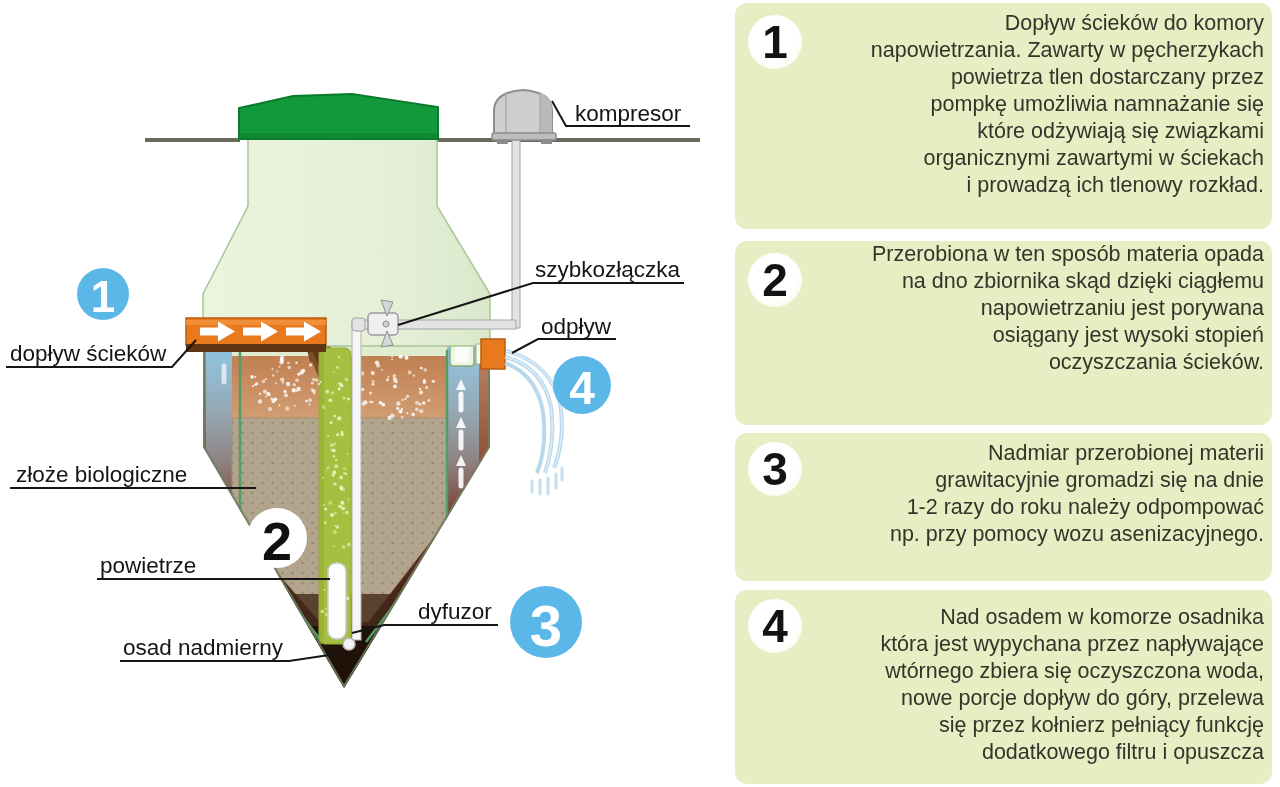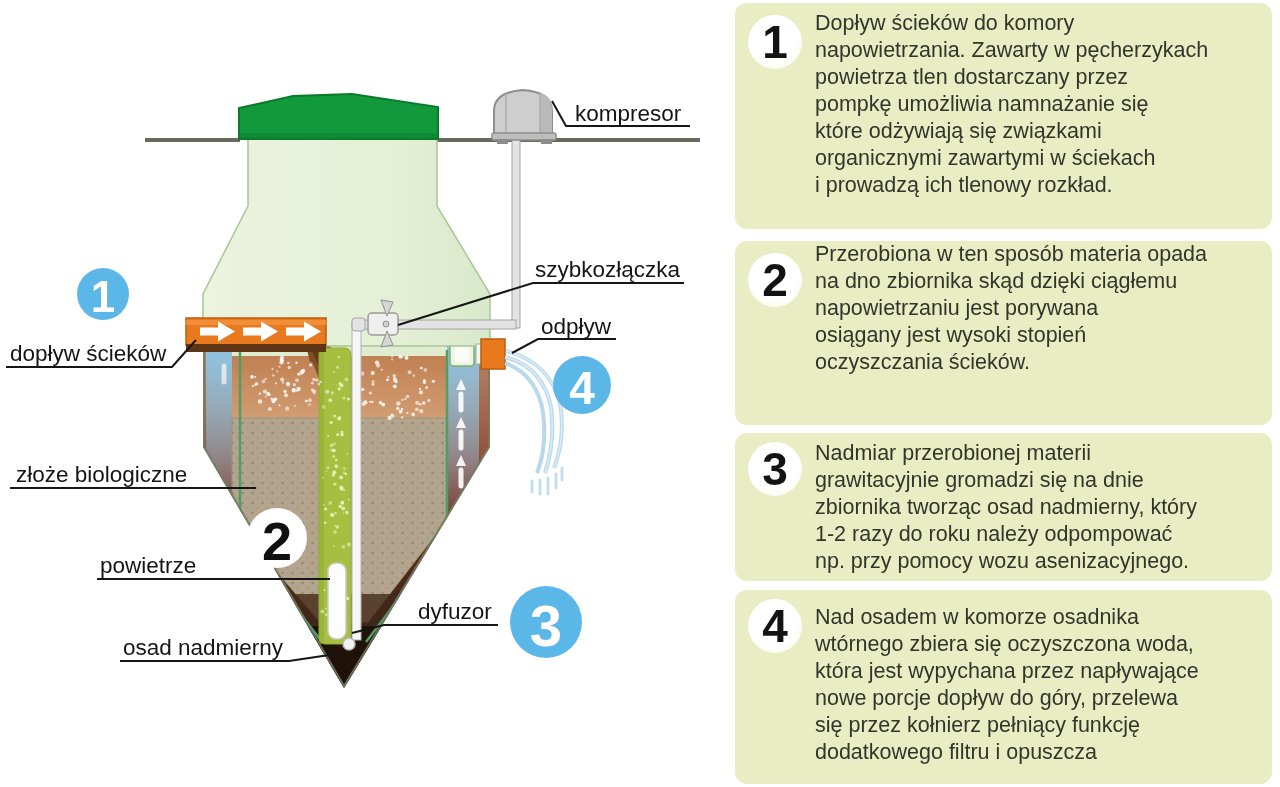--- a/index.html
+++ b/index.html
@@ -13,21 +13,21 @@
   
   #panel{position:absolute;left:735px;top:0;width:537px;height:787px;}
   .infobox{position:absolute;left:0;width:100%;background:#e9edc4;border-radius:12px;
            box-sizing:border-box;}
   .infobox .num-circle{position:absolute;left:13px;width:54px;height:54px;border-radius:50%;
            background:radial-gradient(circle at 45% 40%, #ffffff 55%, #fbfcf2 75%, #eef0d2 100%);
            display:flex;align-items:center;justify-content:center;
            font-weight:bold;font-size:46px;color:#131313;line-height:1;}
   .infobox .box-text{margin-left:80px;padding-right:8px;color:#31362a;
            font-size:21.5px;line-height:27px;}
-  .infobox .box-text div{white-space:nowrap;}
+  .infobox .box-text div{white-space:nowrap;text-align:right;}
   #box-1{top:3px;height:226px;}   #box-1 .num-circle{top:12px;} #box-1 .box-text{padding-top:7px;}
   #box-2{top:241px;height:184px;} #box-2 .num-circle{top:12px;} #box-2 .box-text{padding-top:0;}
   #box-3{top:433px;height:148px;} #box-3 .num-circle{top:9px;}  #box-3 .box-text{padding-top:7px;}
   #box-4{top:590px;height:194px;} #box-4 .num-circle{top:9px;}  #box-4 .box-text{padding-top:14px;}
 </style>
 </head>
 <body>
 
 <div id="stage">
 
@@ -427,32 +427,31 @@
         <div>osiągany jest wysoki stopień</div>
         <div>oczyszczania ścieków.</div>
       </div>
     </div>
 
     <div class="infobox" id="box-3">
       <span class="num-circle">3</span>
       <div class="box-text">
         <div>Nadmiar przerobionej materii</div>
         <div>grawitacyjnie gromadzi się na dnie</div>
-        <div>zbiornika tworząc osad nadmierny, który</div>
         <div>1-2 razy do roku należy odpompować</div>
         <div>np. przy pomocy wozu asenizacyjnego.</div>
       </div>
     </div>
 
     <div class="infobox" id="box-4">
       <span class="num-circle">4</span>
       <div class="box-text">
         <div>Nad osadem w komorze osadnika</div>
+        <div>która jest wypychana przez napływające</div>
         <div>wtórnego zbiera się oczyszczona woda,</div>
-        <div>która jest wypychana przez napływające</div>
         <div>nowe porcje dopływ do góry, przelewa</div>
         <div>się przez kołnierz pełniący funkcję</div>
         <div>dodatkowego filtru i opuszcza</div>
       </div>
     </div>
 
   </div>
 </div>
 
 </body></html>

